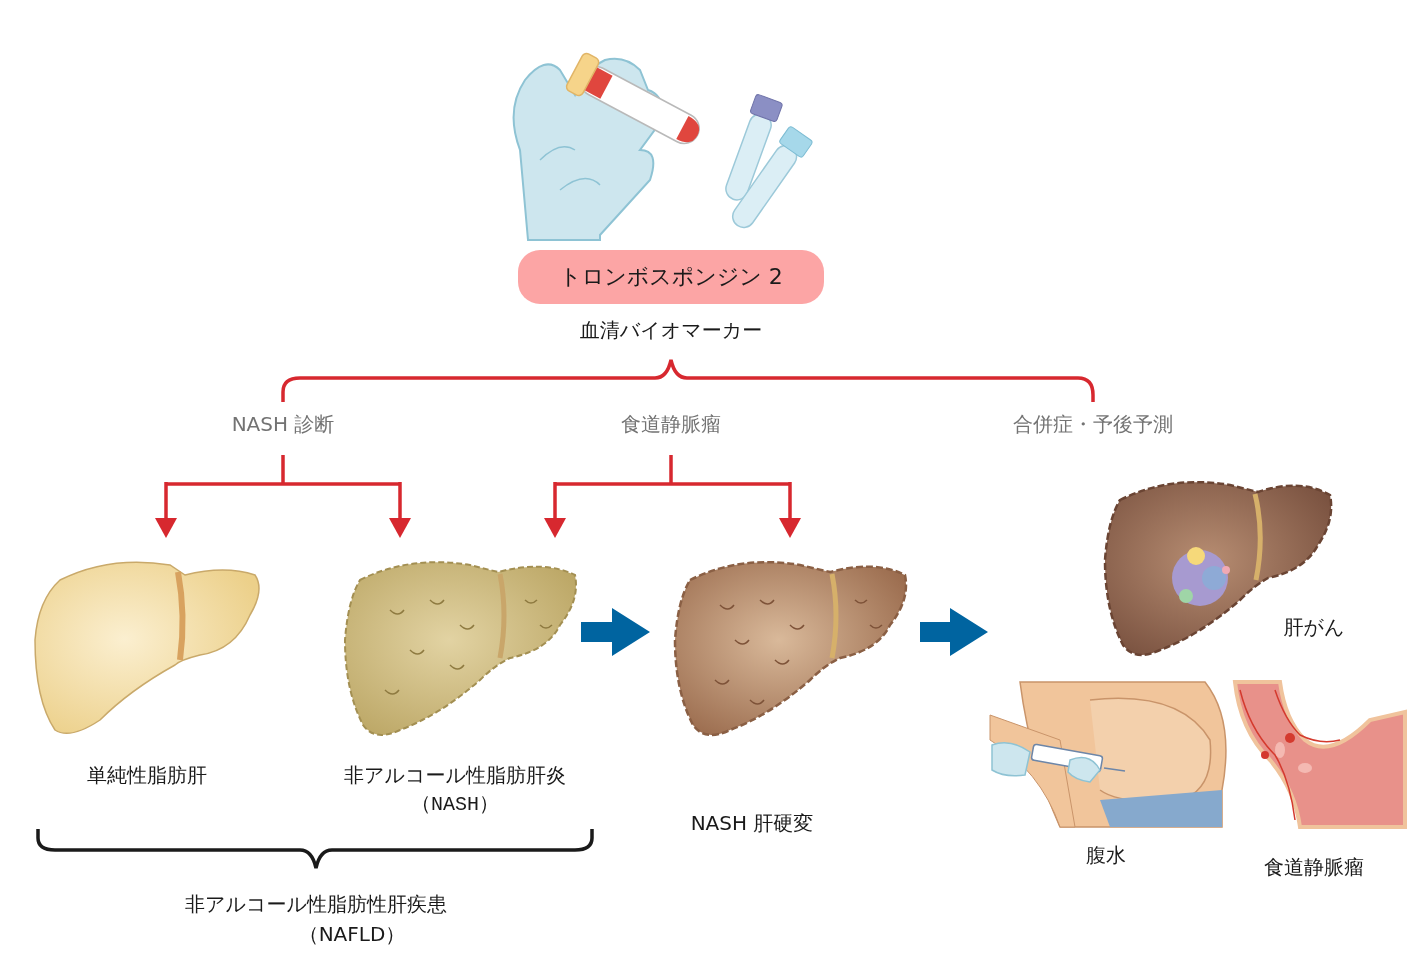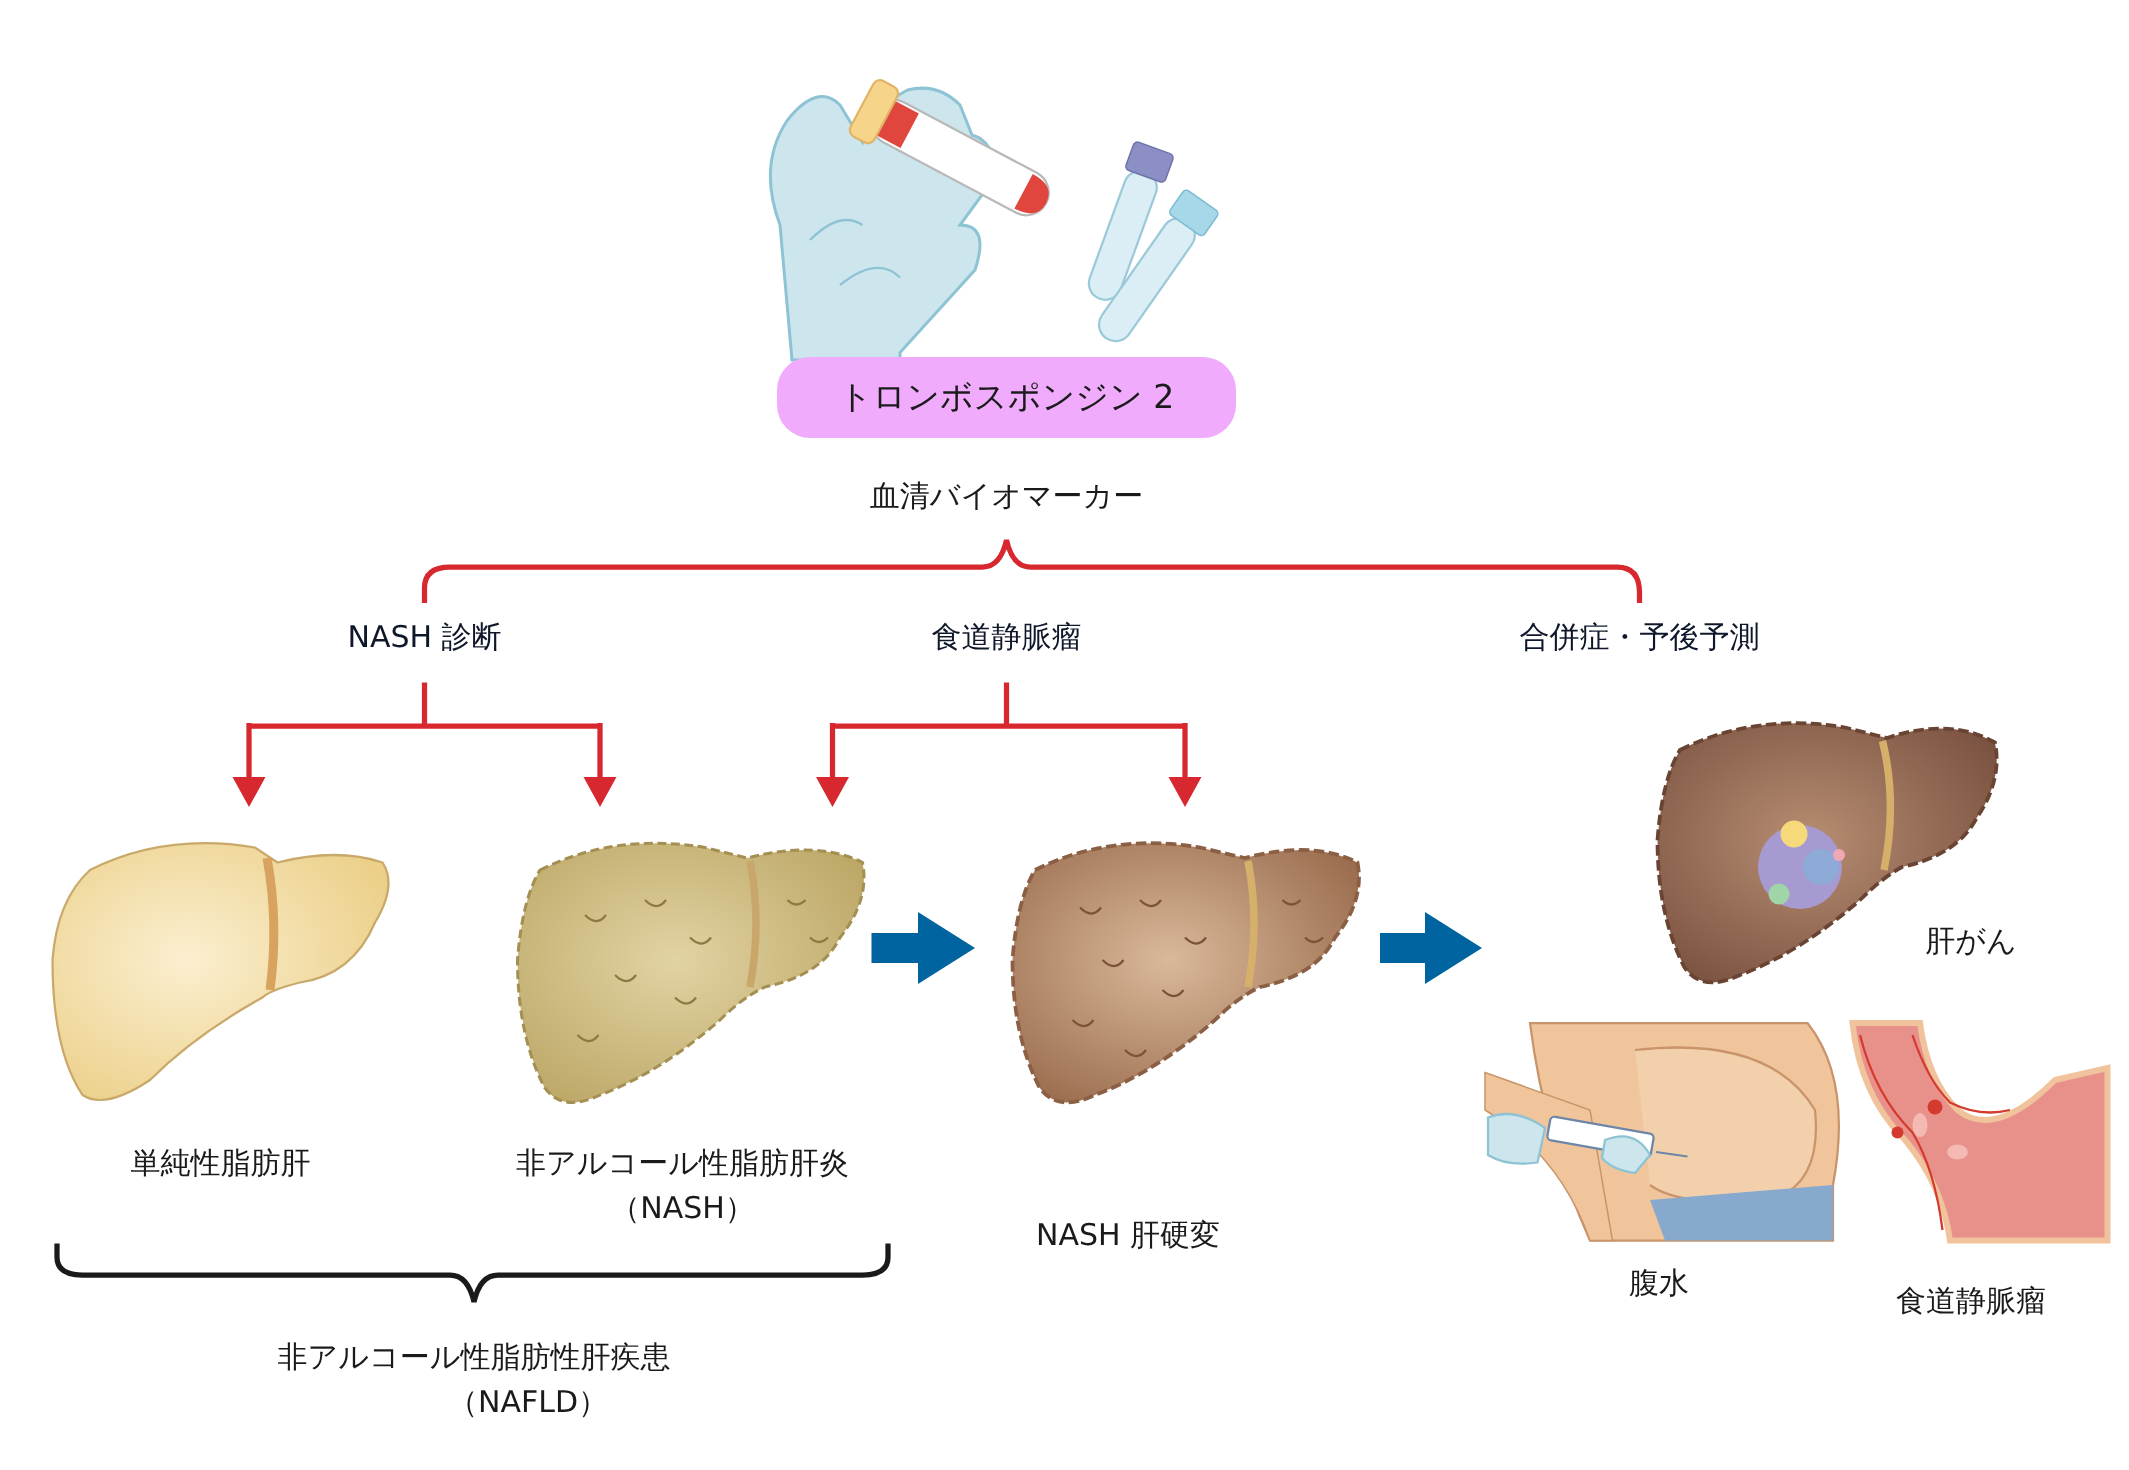--- a/index.html
+++ b/index.html
@@ -1,21 +1,21 @@
 <!DOCTYPE html>
 <html><head>
 <meta charset="utf-8">
 <style>
   html, body { margin: 0; padding: 0; background: #ffffff; }
   body { width: 1419px; height: 980px; position: relative; overflow: hidden;
          font-family: "DejaVu Sans", "Liberation Sans", sans-serif; color: #1a1a1a; }
   .txt { position: absolute; white-space: nowrap; font-size: 20px; line-height: 1.2; text-align: center; transform: translateX(-50%); }
-  .red { color: #0f172a; }
-  .pill { position: absolute; left: 518px; top: 238px; width: 306px; height: 54px; border-radius: 22px;
-          background: #f0abfc; display: flex; align-items: center; justify-content: center; font-size: 22px; }
+  .red { color: #737373; }
+  .pill { position: absolute; left: 518px; top: 250px; width: 306px; height: 54px; border-radius: 22px;
+          background: #fca5a5; display: flex; align-items: center; justify-content: center; font-size: 22px; }
   svg.overlay { position: absolute; left: 0; top: 0; }
 </style>
 </head>
 <body>
 
 <svg class="overlay" width="1419" height="980">
   <defs>
     <radialGradient id="gFat" cx="40%" cy="45%" r="65%">
       <stop offset="0%" stop-color="#fbefd0"></stop>
         <stop offset="100%" stop-color="#ecd08a"></stop>
@@ -155,21 +155,21 @@
   <span>トロンボスポンジン 2</span>
 </div>
 <div class="txt" style="left:671px; top:318px;">血清バイオマーカー</div>
 
 <div class="txt red" style="left:283px; top:412px;">NASH 診断</div>
 <div class="txt red" style="left:671px; top:412px;">食道静脈瘤</div>
 <div class="txt red" style="left:1093px; top:412px;">合併症・予後予測</div>
 
 <div class="txt" style="left:147px; top:763px;">単純性脂肪肝</div>
 <div class="txt" style="left:455px; top:763px;">非アルコール性脂肪肝炎</div>
-<div class="txt" style="left:455px; top:793px;">（NASH）</div>
+<div class="txt" style="left:455px; top:793px;font-family:Liberation Mono, monospace;">（NASH）</div>
 <div class="txt" style="left:752px; top:763px;margin-top:48px;">NASH 肝硬変</div>
 
 <div class="txt" style="left:316px; top:892px;">非アルコール性脂肪性肝疾患</div>
 <div class="txt" style="left:316px; top:922px;margin-left:36px;">（NAFLD）</div>
 
 <div class="txt" style="left:1314px; top:615px;">肝がん</div>
 <div class="txt" style="left:1106px; top:843px;">腹水</div>
 <div class="txt" style="left:1314px; top:843px;margin-top:12px;">食道静脈瘤</div>
 
 </body></html>

